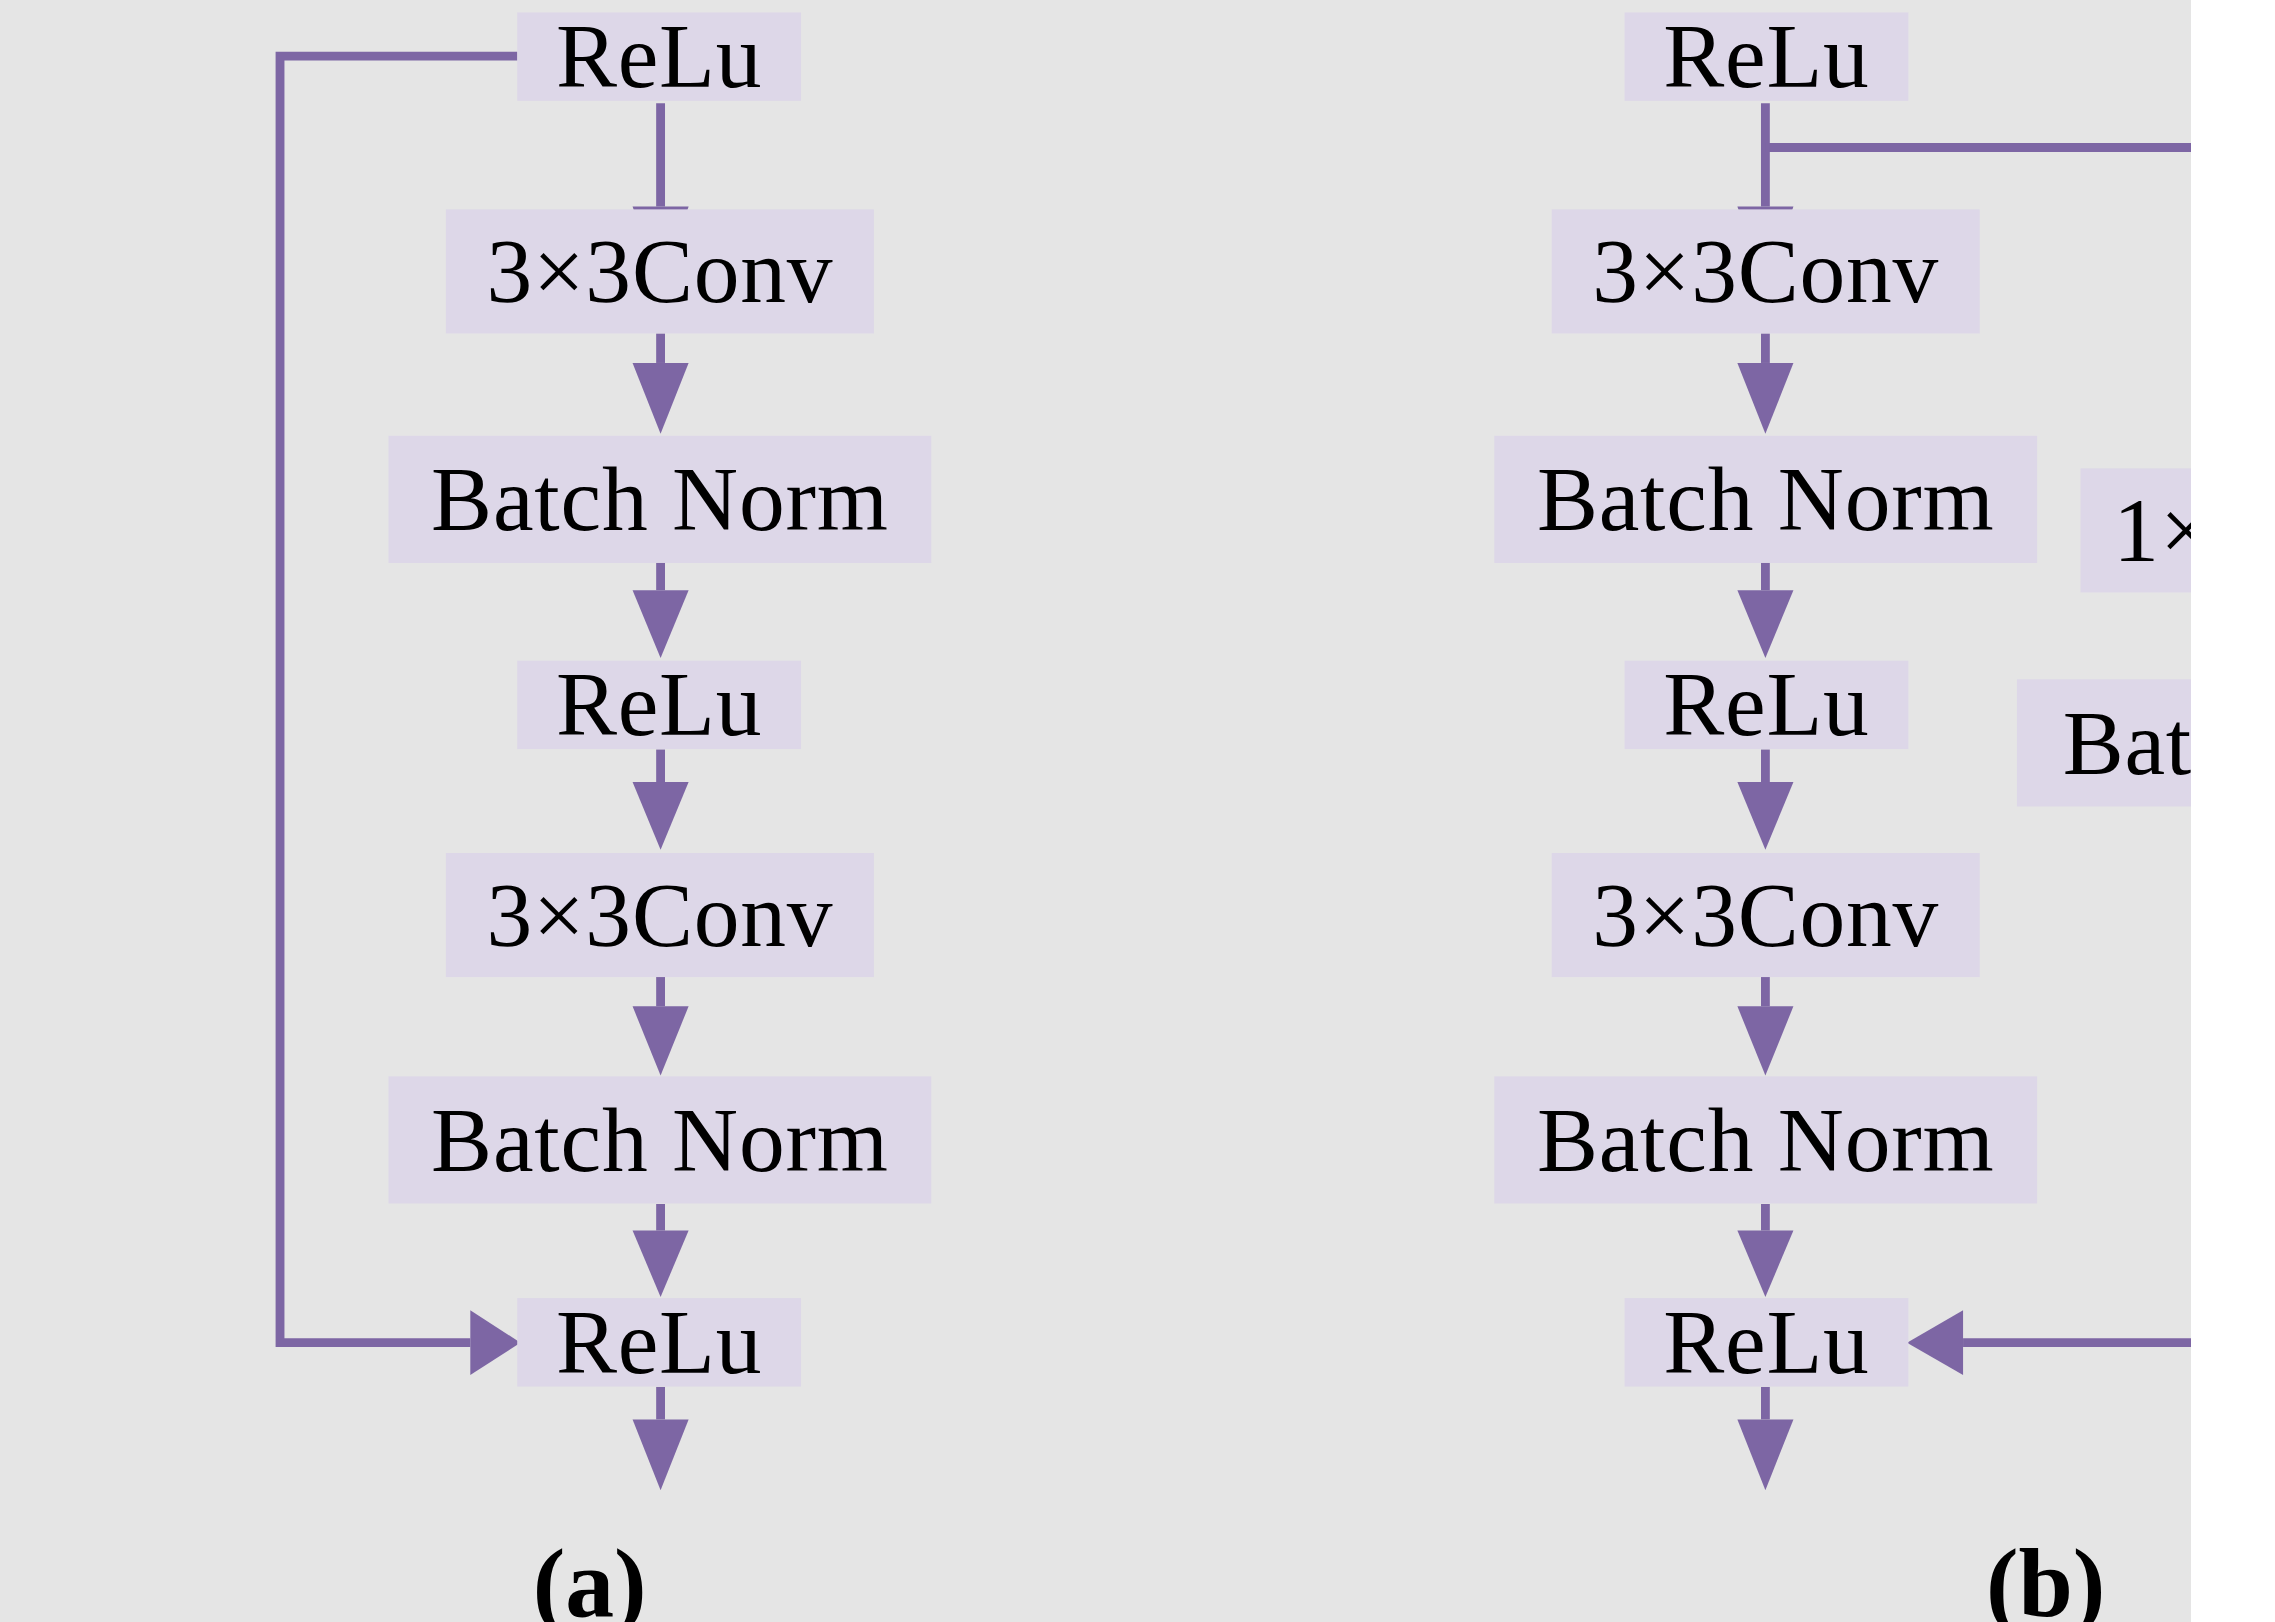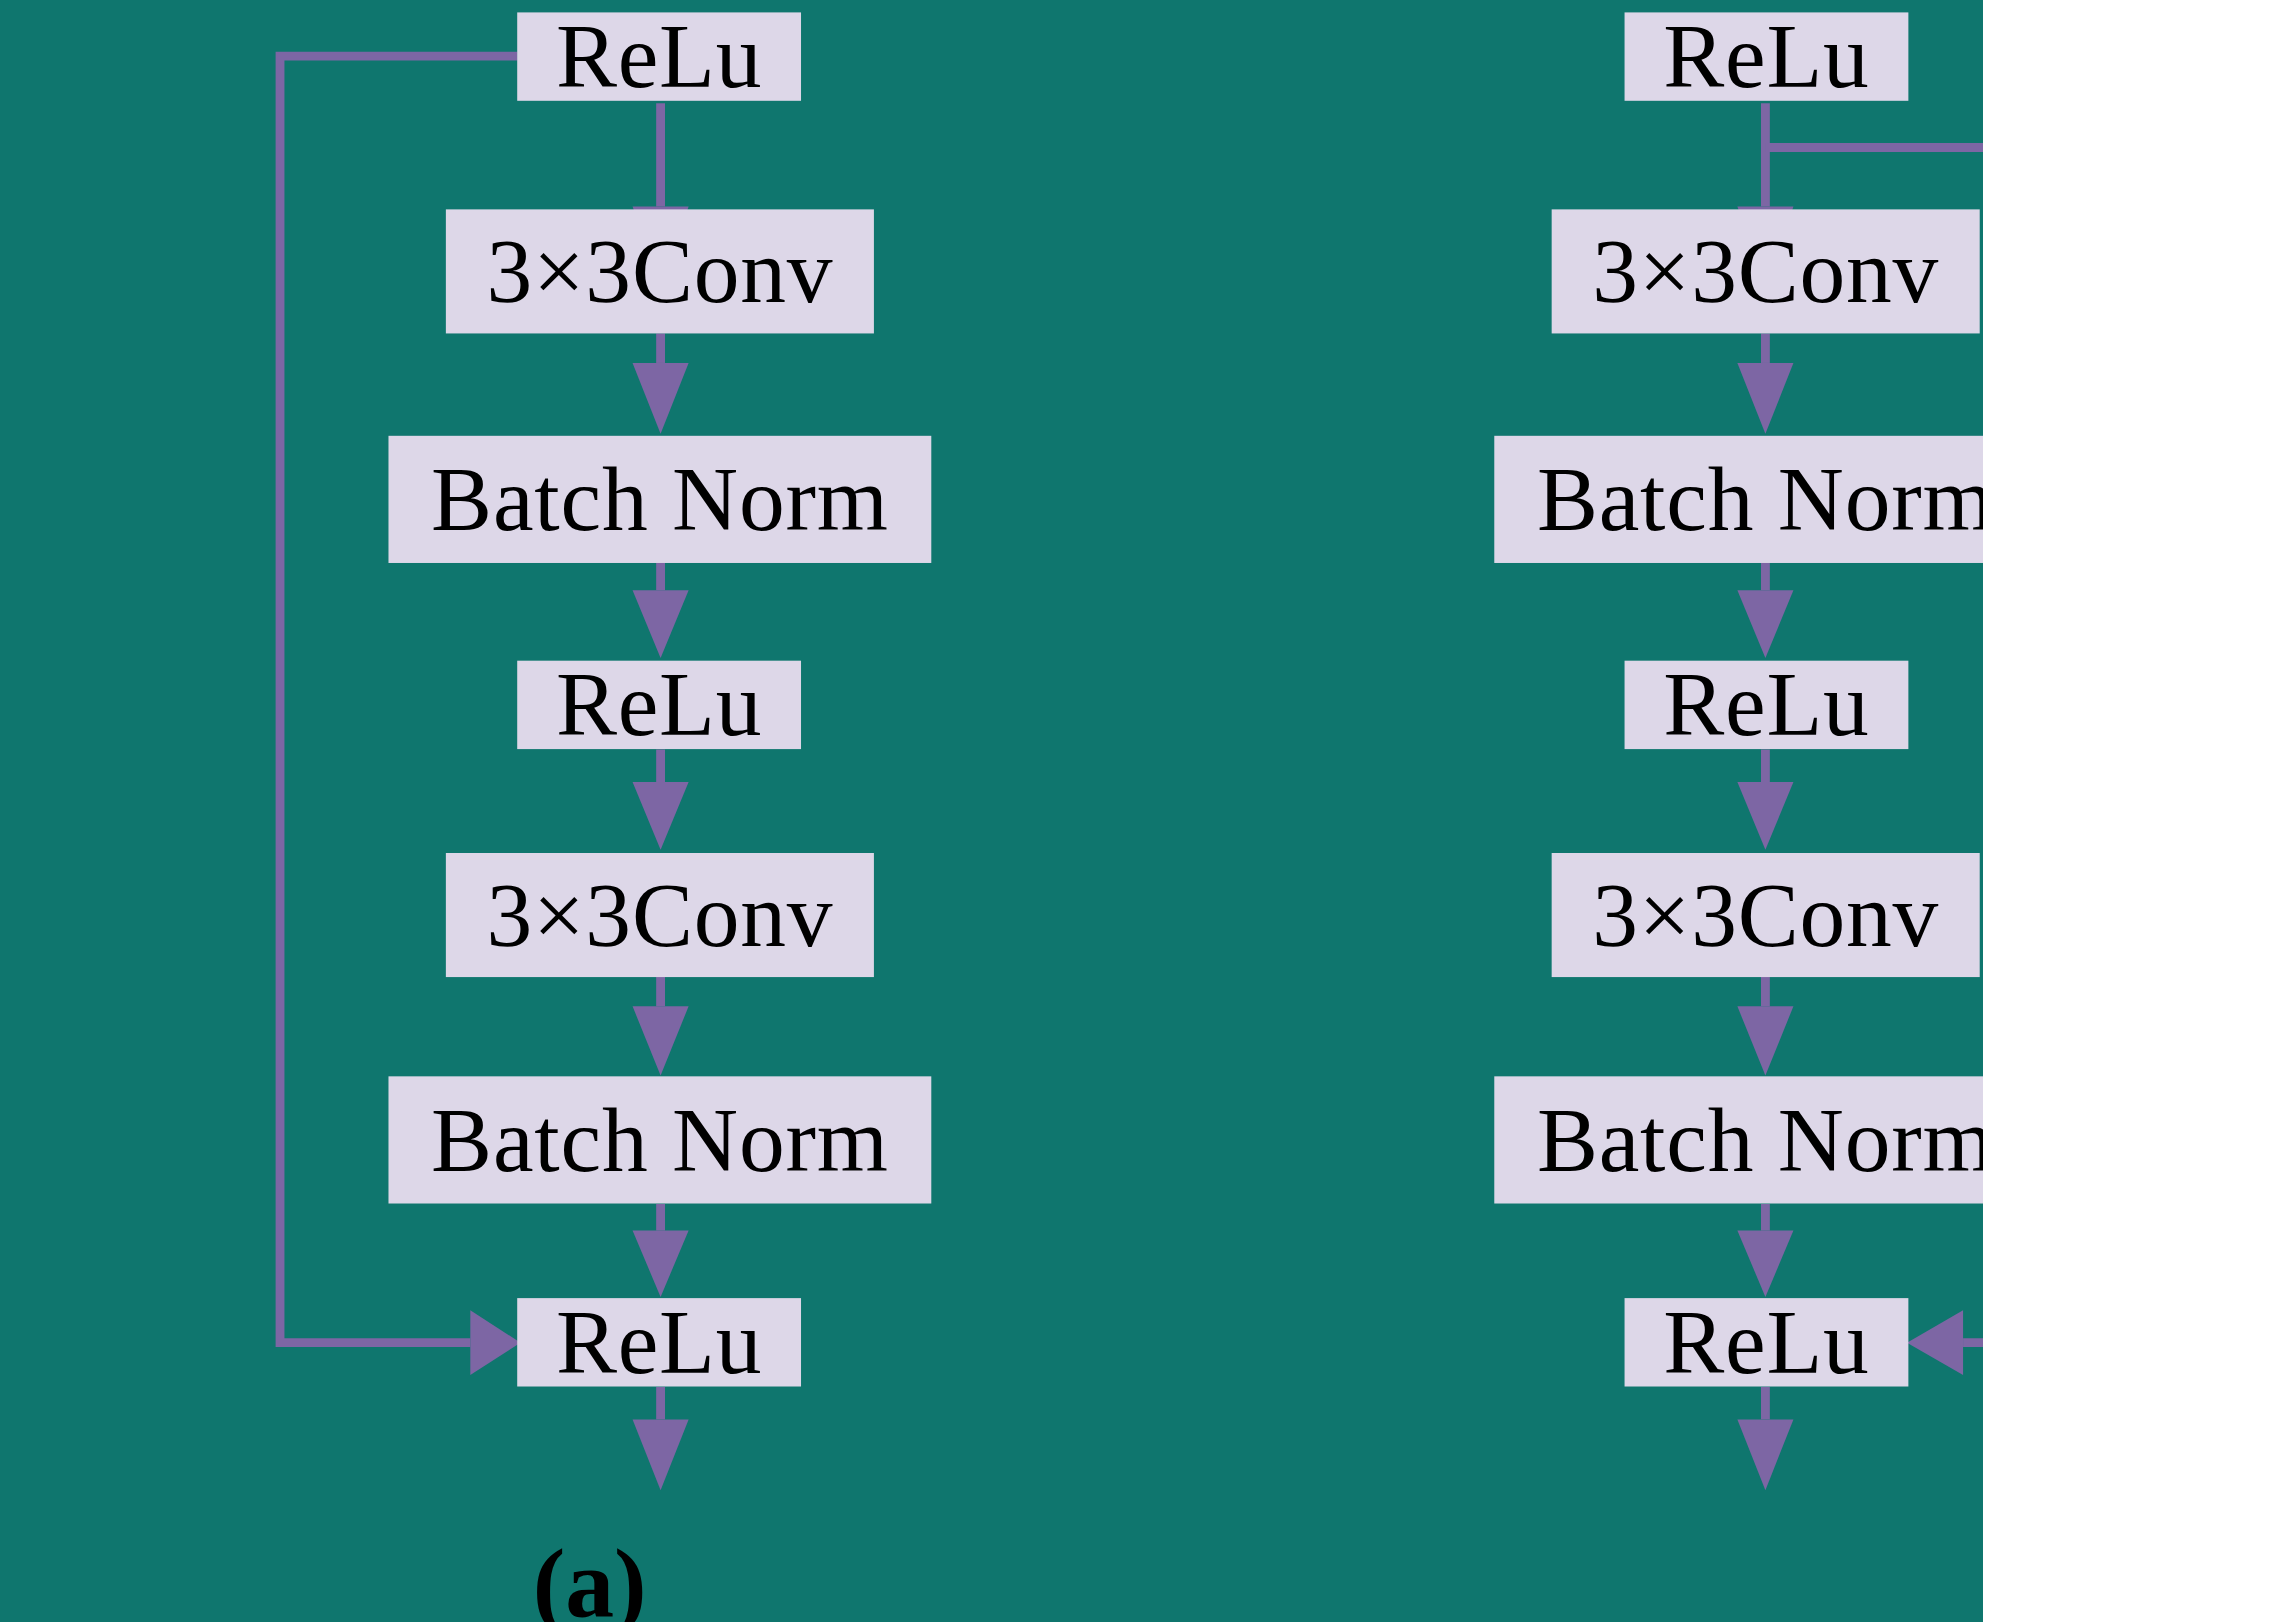--- a/index.html
+++ b/index.html
@@ -2,23 +2,23 @@
 <html style="font-size:15px"><head>
 <meta charset="utf-8">
 <style>
   html, body {
     margin: 0;
     padding: 0;
     background: #ffffff;
   }
   #canvas {
     position: relative;
-    width: 1983px;
+    width: 2191px;
     height: 1623px;
-    background: #0f766e;
+    background: #e5e5e5;
     overflow: hidden;
     font-family: "Liberation Serif", "DejaVu Serif", serif;
   }
   .node {
     position: absolute;
     background: #ddd7e8;
     display: flex;
     align-items: center;
     justify-content: center;
     color: #000000;

